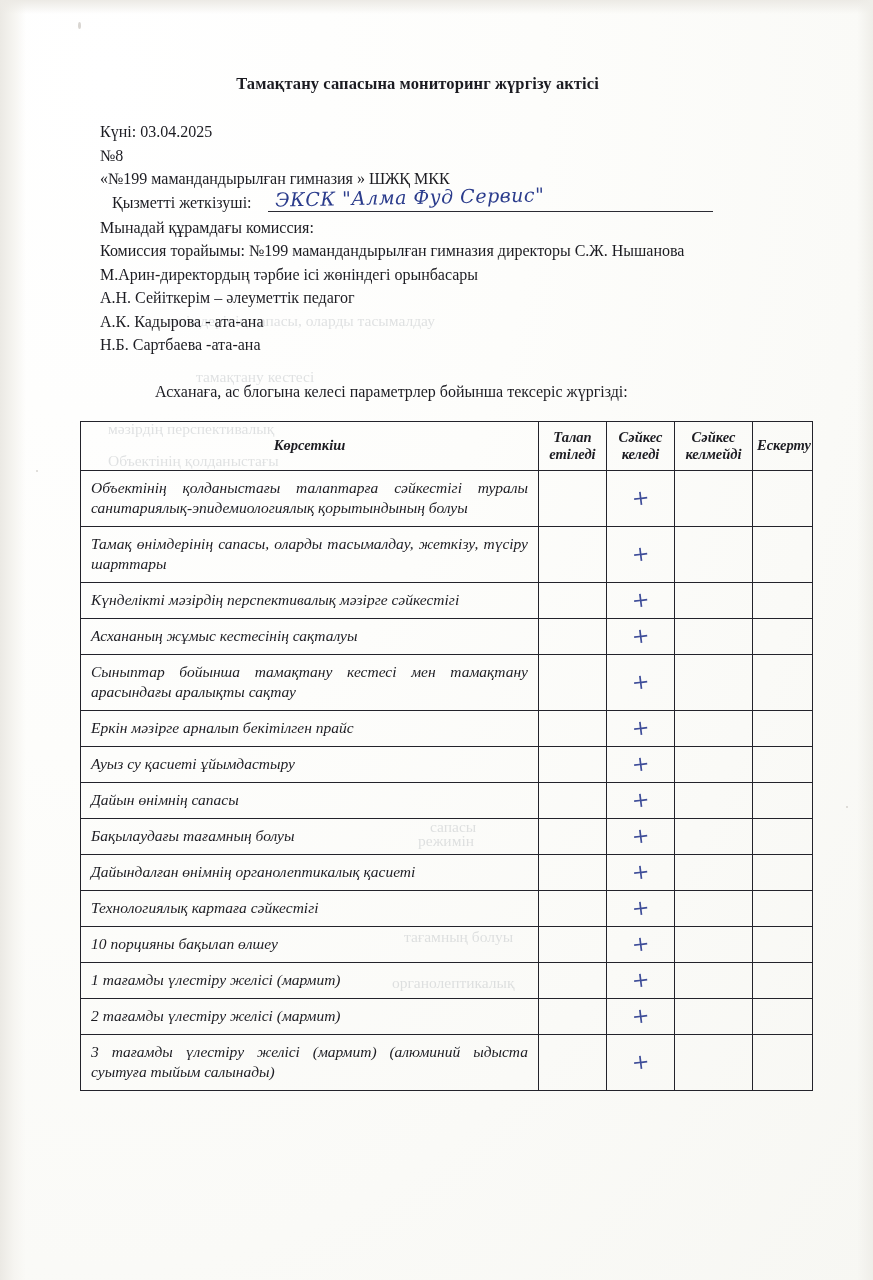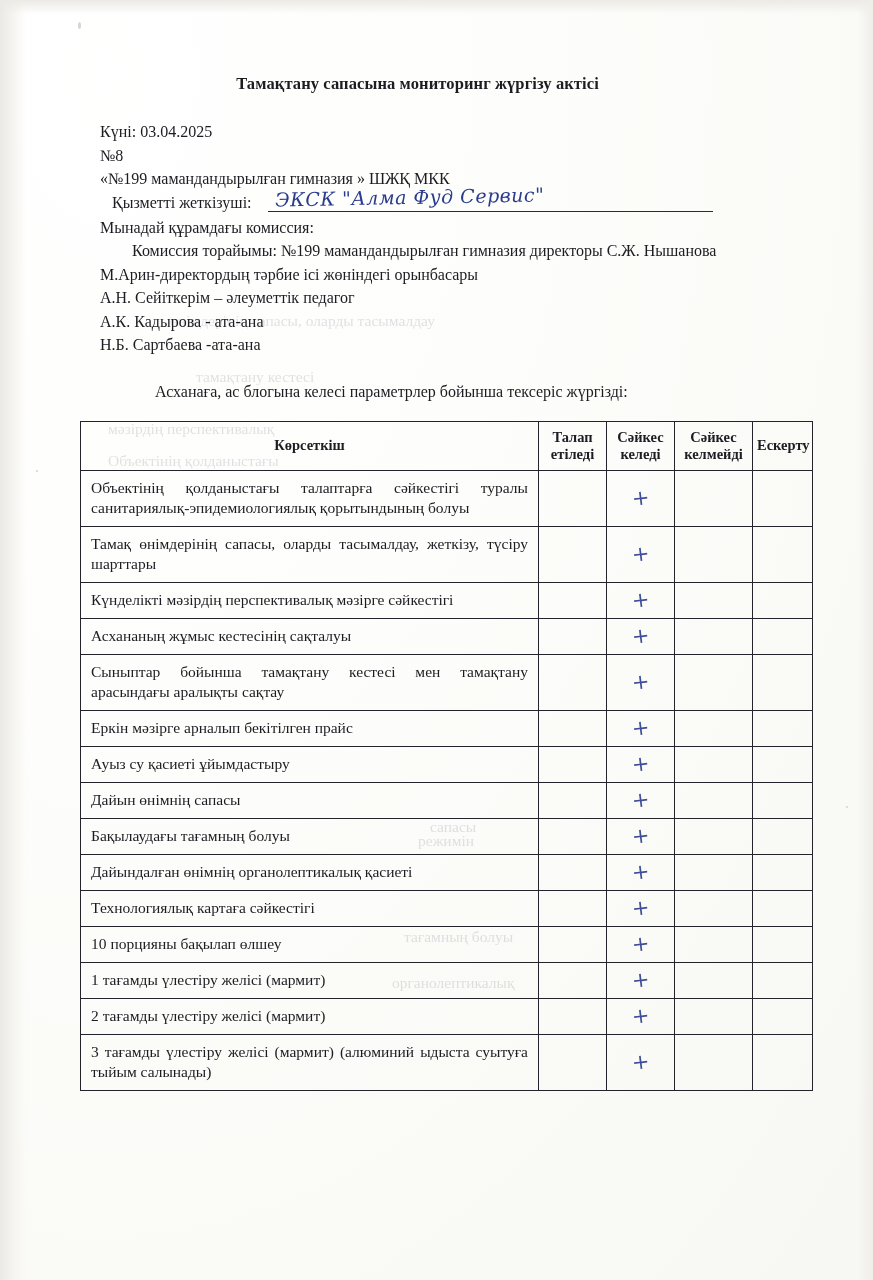--- a/index.html
+++ b/index.html
@@ -96,34 +96,34 @@
     font-style: italic;
     font-size: 19px;
     color: #2b3c8c;
     letter-spacing: .5px;
     transform: rotate(-1.1deg);
     white-space: nowrap;
   }
 
   .chair-line {
     white-space: nowrap;
-    margin-left: 32px;
   }
 
   .intro {
     margin: 26px 0 0 0;
     padding-left: 155px;
     font-size: 16px;
   }
 
   table.check {
     border-collapse: collapse;
     margin: 20px 1px 0 80px;
     width: 713px;
     table-layout: fixed;
+    font-style: italic;
   }
   table.check th, table.check td {
     border: 1.4px solid #23232b;
     vertical-align: middle;
   }
   table.check thead th {
     text-align: center;
     font-weight: bold;
     font-size: 14.5px;
     line-height: 17px;

